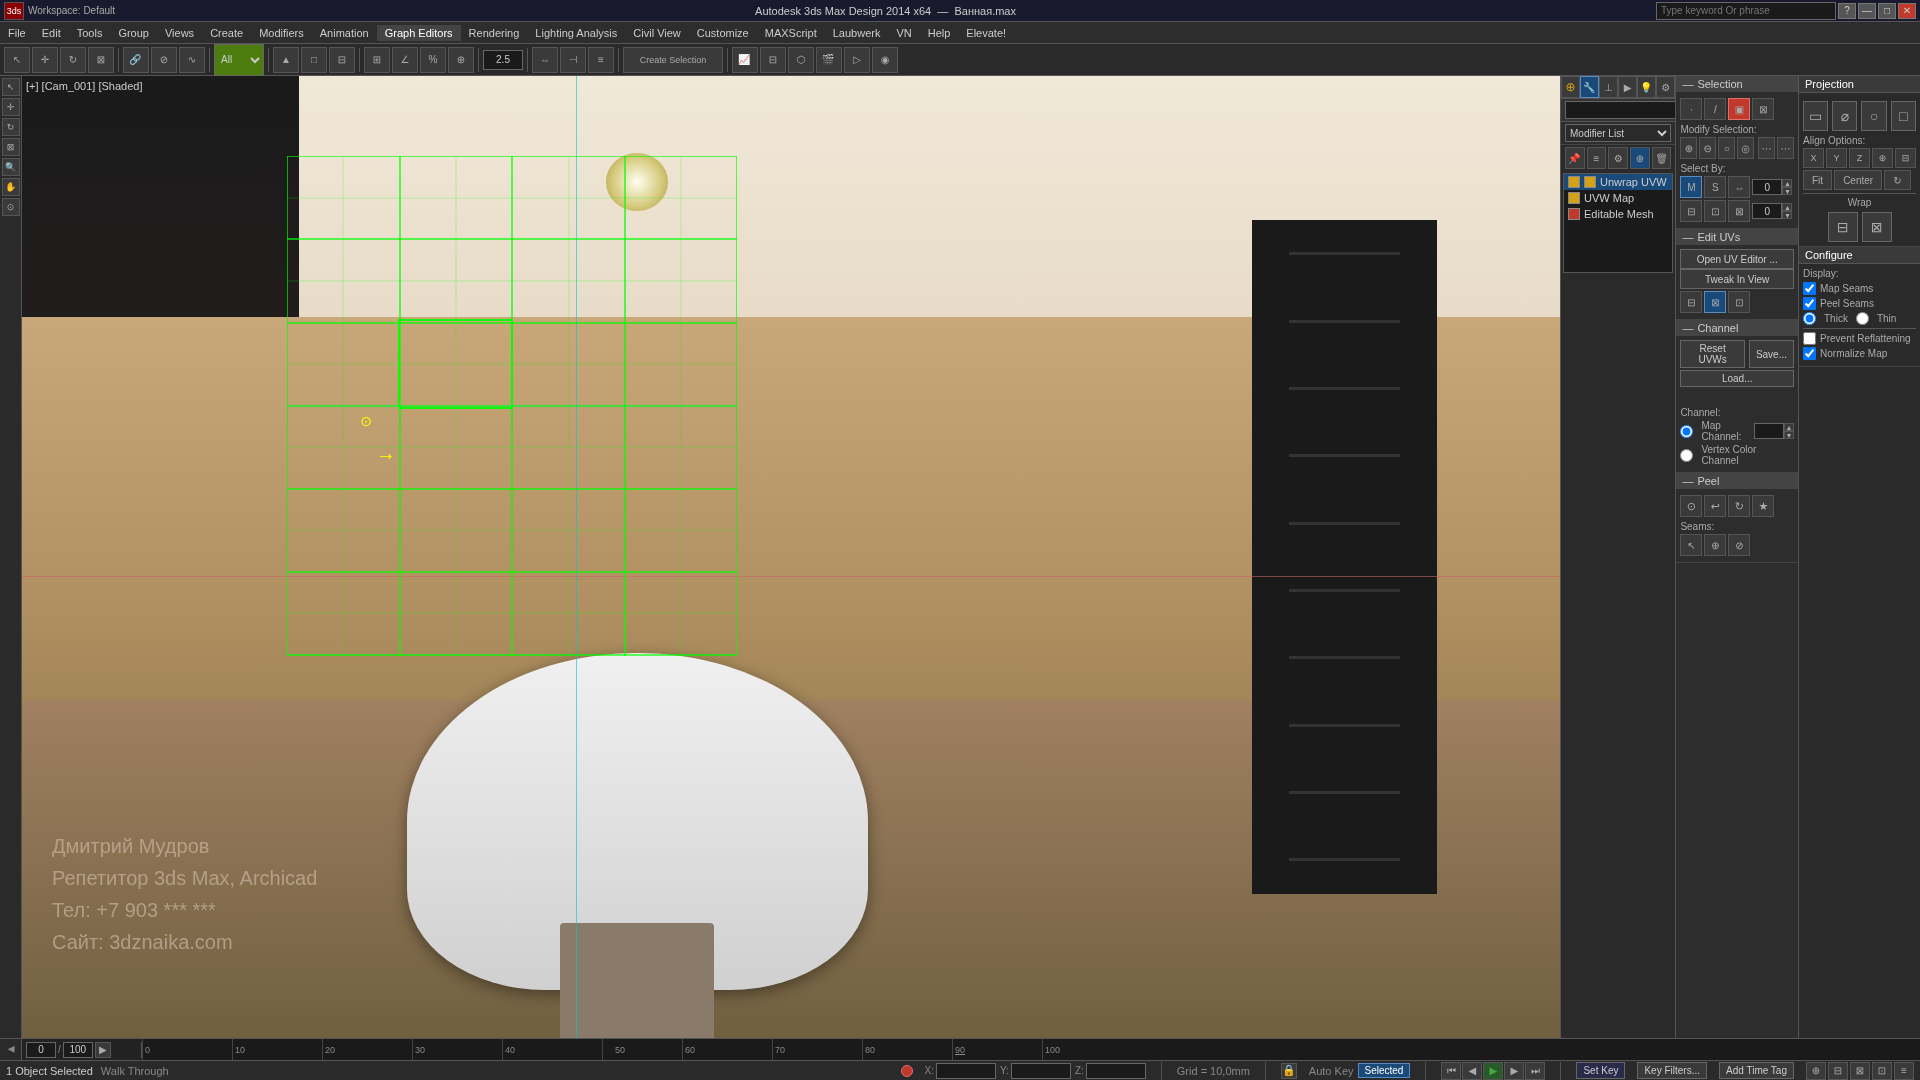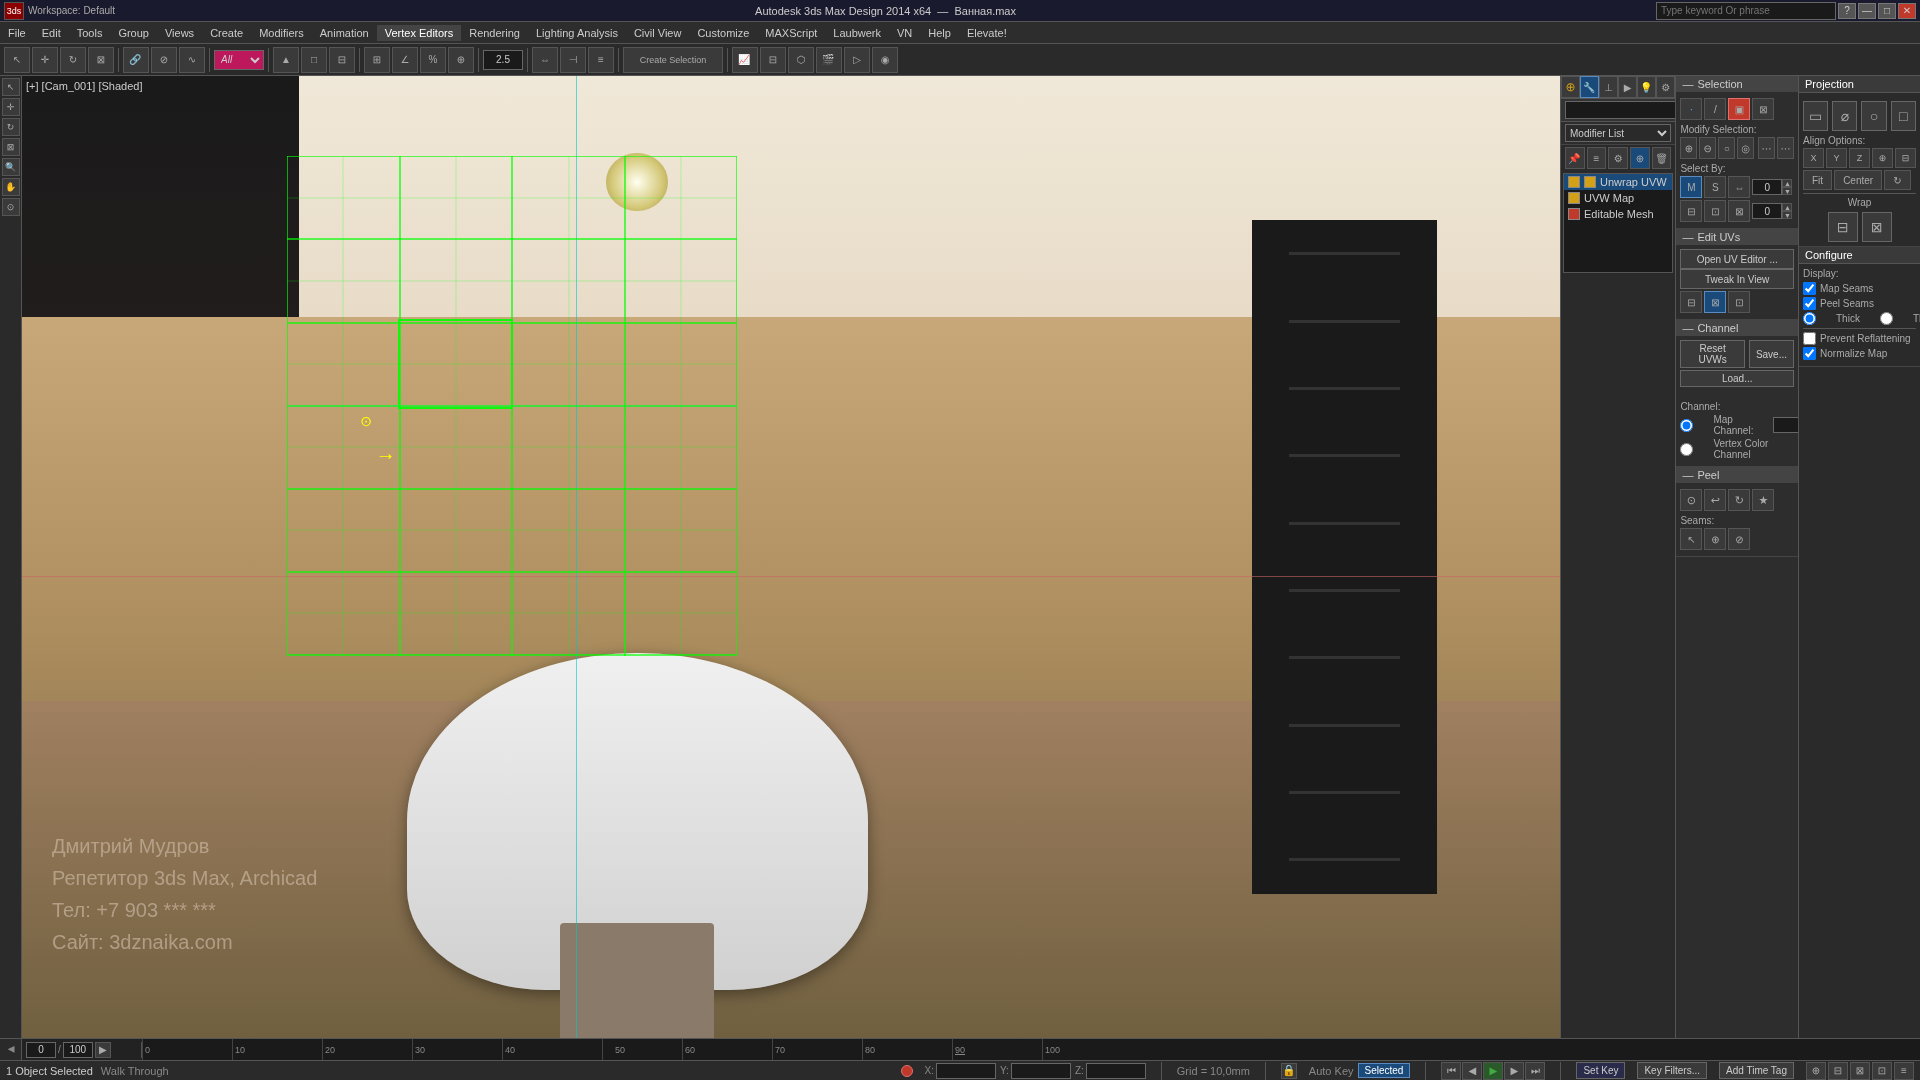--- a/index.html
+++ b/index.html
@@ -22,21 +22,21 @@
     }
     .menu-item { padding: 2px 8px; cursor: pointer; font-size: 11px; color: #cccccc; white-space: nowrap; }
     .menu-item.active { color: #ffffff; background: #444; }
 
     
     #toolbar {
       height: 32px; background: #2a2a2a; display: flex; align-items: center; border-bottom: 1px solid #555; padding: 0 4px; gap: 2px;
     }
     .tb-btn { width: 26px; height: 26px; background: #3a3a3a; border: 1px solid #555; color: #aaa; font-size: 10px; cursor: pointer; display: flex; align-items: center; justify-content: center; }
     .tb-separator { width: 1px; height: 24px; background: #555; margin: 0 2px; }
-    .tb-select { height: 20px; background: #be185d; border: 1px solid #666; color: #ccc; font-size: 10px; padding: 0 2px; font-style: italic; }
+    .tb-select { height: 32px; background: #4d7c0f; border: 1px solid #666; color: #ccc; font-size: 10px; padding: 0 2px; }
     .tb-input { height: 20px; width: 40px; background: #1a1a1a; border: 1px solid #666; color: #ccc; font-size: 10px; padding: 0 2px; text-align: center; }
 
     
     #main-layout { display: flex; height: calc(1080px - 22px - 22px - 32px - 22px - 20px); }
 
     
     #viewport-area { flex: 1; position: relative; background: #1a1a1a; overflow: hidden; }
     #viewport-label { position: absolute; top: 4px; left: 4px; color: #cccccc; font-size: 11px; z-index: 10; }
 
     
@@ -73,21 +73,21 @@
     .panel-btn { background: #3a3a3a; border: 1px solid #666; color: #cccccc; font-size: 10px; padding: 2px 6px; cursor: pointer; display: inline-flex; align-items: center; justify-content: center; }
     .panel-btn.wide { width: 100%; height: 20px; margin-bottom: 0; }
 
     
     .icon-row { display: flex; gap: 2px; margin: 2px 0; }
     .icon-btn { width: 22px; height: 22px; background: #3a3a3a; border: 1px solid #555; color: #aaa; font-size: 10px; cursor: pointer; display: flex; align-items: center; justify-content: center; }
     .icon-btn.active { background: #1a4a7a; border-color: #5a8abf; }
 
     
     .check-row { display: flex; align-items: center; gap: 4px; margin: 2px 0; font-size: 11px; }
-    .radio-row { display: flex; align-items: center; gap: 20px; margin: 2px 0; font-size: 11px; }
+    .radio-row { display: flex; align-items: center; gap: 8px; margin: 2px 0; font-size: 11px; }
 
     
     #projection-panel { padding: 4px; }
     .proj-shapes { display: flex; gap: 4px; margin: 4px 0; }
     .proj-shape { width: 30px; height: 30px; background: #3a3a3a; border: 1px solid #666; cursor: pointer; display: flex; align-items: center; justify-content: center; color: #aaa; font-size: 14px; }
     .align-row { display: flex; gap: 2px; }
     .align-btn { width: 24px; height: 20px; background: #3a3a3a; border: 1px solid #555; color: #aaa; font-size: 9px; cursor: pointer; display: flex; align-items: center; justify-content: center; }
     .fit-row { display: flex; gap: 2px; margin: 2px 0; }
     .fit-btn { height: 20px; padding: 0 8px; background: #3a3a3a; border: 1px solid #555; color: #aaa; font-size: 10px; cursor: pointer; }
 
@@ -173,21 +173,21 @@
 
 <div id="menubar">
   <div class="menu-item">File</div>
   <div class="menu-item">Edit</div>
   <div class="menu-item">Tools</div>
   <div class="menu-item">Group</div>
   <div class="menu-item">Views</div>
   <div class="menu-item">Create</div>
   <div class="menu-item">Modifiers</div>
   <div class="menu-item">Animation</div>
-  <div class="menu-item active">Vertex Editors</div>
+  <div class="menu-item active">Graph Editors</div>
   <div class="menu-item">Rendering</div>
   <div class="menu-item">Lighting Analysis</div>
   <div class="menu-item">Civil View</div>
   <div class="menu-item">Customize</div>
   <div class="menu-item">MAXScript</div>
   <div class="menu-item">Laubwerk</div>
   <div class="menu-item">VN</div>
   <div class="menu-item">Help</div>
   <div class="menu-item">Elevate!</div>
 </div>
@@ -460,21 +460,21 @@
           <div class="panel-section">
             <div class="section-title">
               <span>—</span>
               <span>Channel</span>
             </div>
             <div class="section-content">
               <div style="display:flex;gap:4px;margin-bottom:2px;">
                 <button class="panel-btn" style="flex:1;">Reset UVWs</button>
                 <button class="panel-btn">Save...</button>
               </div>
-              <div style="margin-bottom:14px;">
+              <div style="margin-bottom:20px;">
                 <button class="panel-btn" style="width:100%;">Load...</button>
               </div>
               <div class="label-text" style="margin-top:4px;margin-bottom:2px;">Channel:</div>
               <div class="radio-row">
                 <input type="radio" name="channel-type" checked="" style="">
                 <span class="label-text">Map Channel:</span>
                 <div class="spinbox">
                   <input type="text" style="width: 30px; height: 16px; background: rgb(26, 26, 26); border: 1px solid rgb(102, 102, 102); color: rgb(204, 204, 204); font-size: 10px; text-align: center;">
                   <div class="spinbox-arrows">
                     <button>▲</button>

